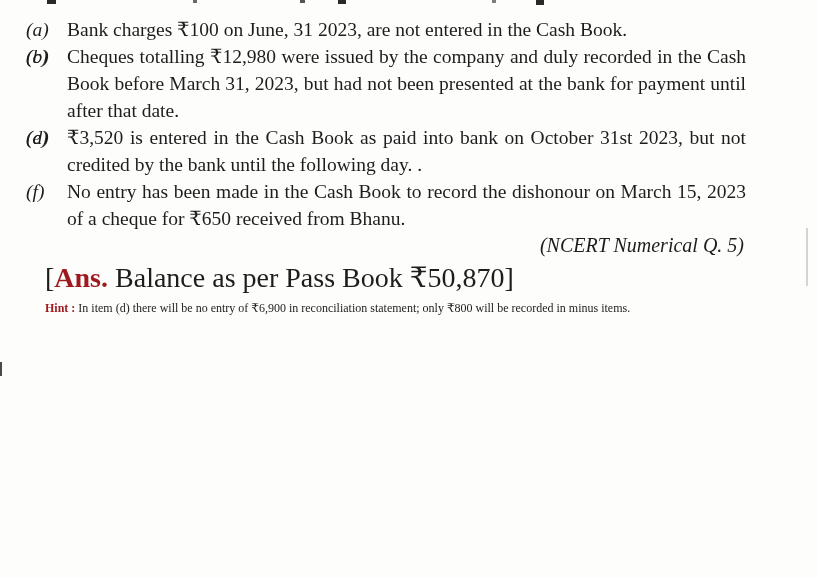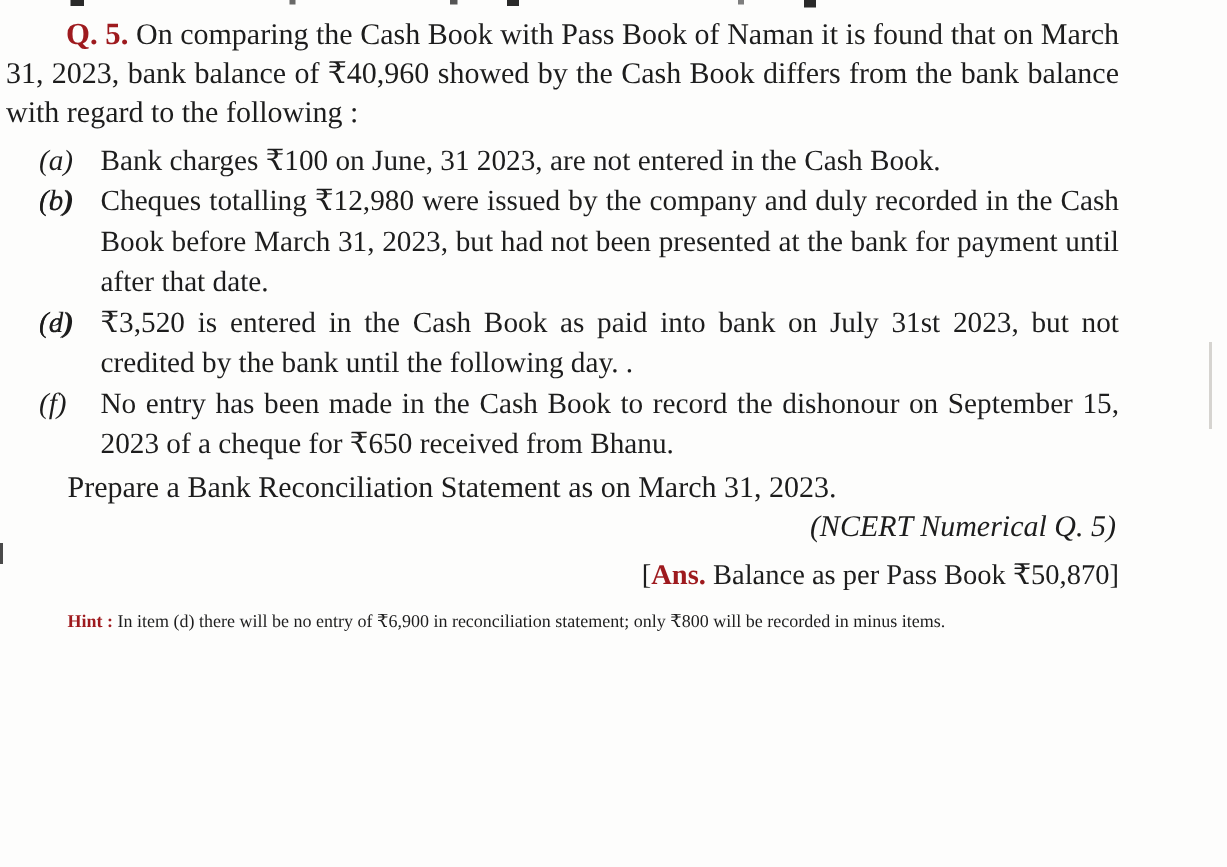--- a/index.html
+++ b/index.html
@@ -63,23 +63,22 @@
     margin: 0;
     font-size: 20px;
     line-height: 26px;
     font-style: italic;
     text-align: right;
     padding-right: 2px;
   }
   .answer-line {
     margin: 7px 0 0 0;
     padding-left: 41px;
-    font-size: 19px;
+    font-size: 28px;
     line-height: 26px;
-    text-align: right;
   }
   .hint {
     margin: 5px 0 0 0;
     font-size: 12px;
     line-height: 25px;
     text-align: justify;
     text-indent: 41px;
   }
 
   
@@ -102,21 +101,20 @@
   <div class="artifact a2"></div>
   <div class="artifact a3"></div>
   <div class="artifact a4"></div>
   <div class="artifact a5"></div>
   <div class="artifact a6"></div>
   <div class="artifact a-left"></div>
   <div class="artifact a-right"></div>
 
   <div class="content">
 
-    <p class="intro"><span class="accent qlabel">Q. 5.</span> <span>On comparing the Cash Book with Pass Book of Naman it is found that on March 31, 2023, bank balance of ₹40,960 showed by the Cash Book differs from the bank balance with regard to the following :</span></p>
 
     <div class="list">
 
       <div class="item">
         <span class="marker">(a)</span>
         <span>Bank charges ₹100 on June, 31 2023, are not entered in the Cash Book.</span>
       </div>
 
       <div class="item">
         <span class="marker">(b)</span>
@@ -126,31 +124,30 @@
         <span class="marker">(c)</span>
         <span>Cheques totalling ₹12,980 were issued by the company and duly recorded in the Cash Book before March 31, 2023, but had not been presented at the bank for payment until after that date.</span>
       </div>
 
       <div class="item">
         <span class="marker">(d)</span>
       </div>
 
       <div class="item">
         <span class="marker">(e)</span>
-        <span>₹3,520 is entered in the Cash Book as paid into bank on July 31st 2023, but not credited by the bank until the following day. .</span>
+        <span>₹3,520 is entered in the Cash Book as paid into bank on October 31st 2023, but not credited by the bank until the following day. .</span>
       </div>
 
       <div class="item">
         <span class="marker">(f)</span>
-        <span>No entry has been made in the Cash Book to record the dishonour on September 15, 2023 of a cheque for ₹650 received from Bhanu.</span>
+        <span>No entry has been made in the Cash Book to record the dishonour on March 15, 2023 of a cheque for ₹650 received from Bhanu.</span>
       </div>
 
     </div>
 
-    <p class="prepare">Prepare a Bank Reconciliation Statement as on March 31, 2023.</p>
 
     <p class="source-line">(NCERT Numerical Q. 5)</p>
 
     <p class="answer-line"><span>[</span><span class="accent">Ans.</span> <span>Balance as per Pass Book ₹50,870]</span></p>
 
     <p class="hint"><span class="accent">Hint :</span> <span>In item (d) there will be no entry of ₹6,900 in reconciliation statement; only ₹800 will be recorded in minus items.</span></p>
 
   </div>
 </div>
 

